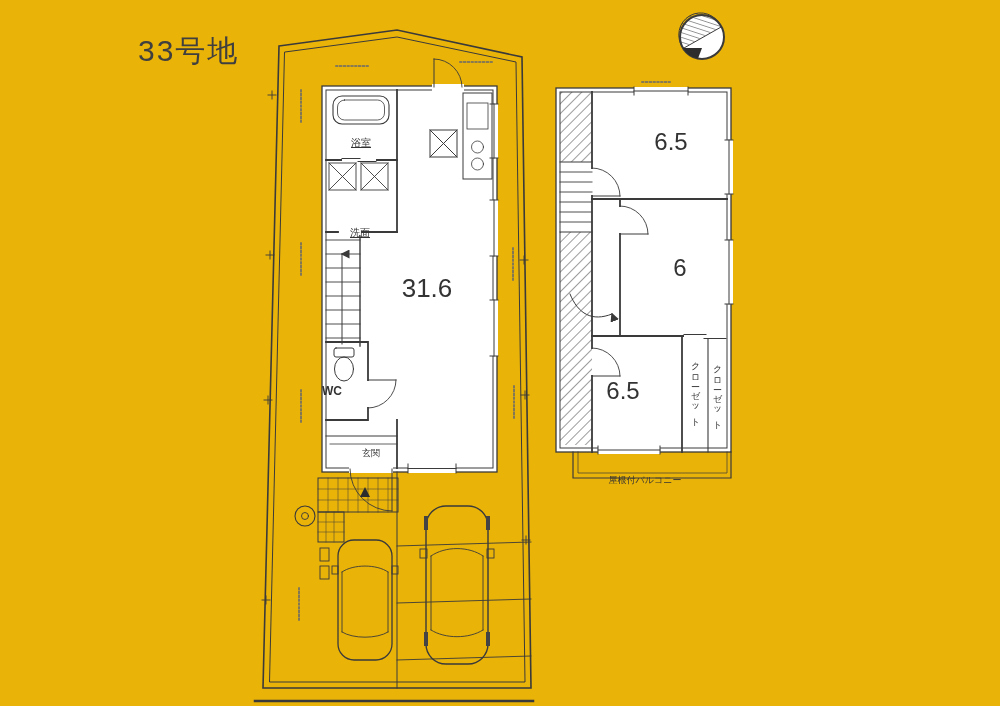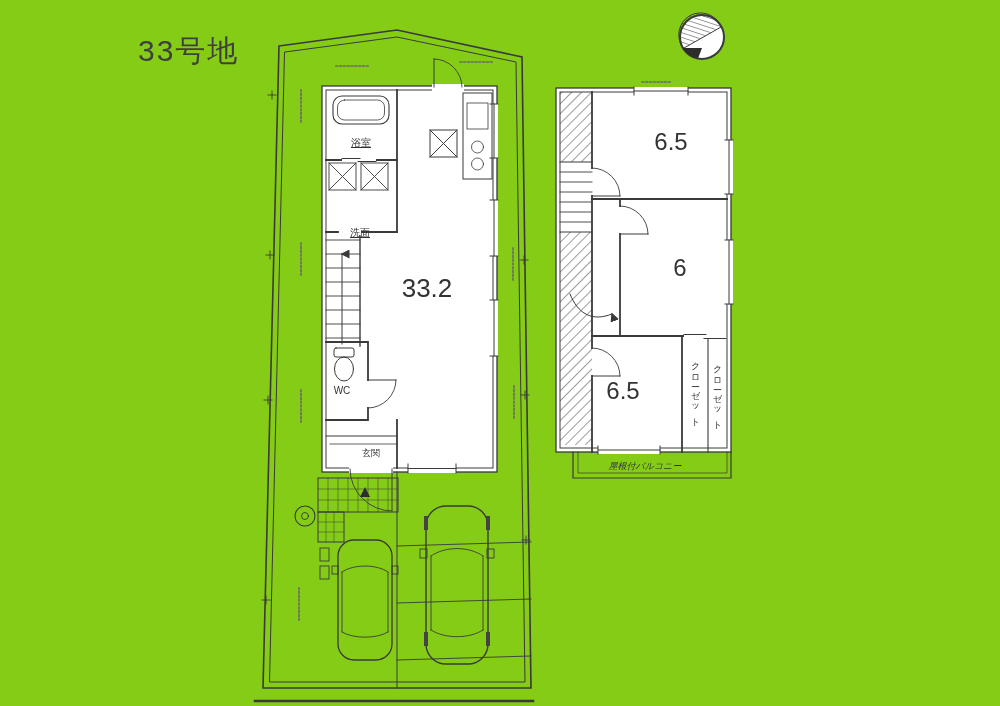--- a/index.html
+++ b/index.html
@@ -1,16 +1,16 @@
 <!DOCTYPE html>
 <html><head>
 <meta charset="utf-8">
 <style>
   html,body{margin:0;padding:0;background:#ffffff;}
-  #stage{position:relative;width:1000px;height:706px;background:#84cc16;overflow:hidden;
+  #stage{position:relative;width:1000px;height:706px;background:#eab308;overflow:hidden;
          font-family:"Liberation Sans", sans-serif;}
   #stage svg{position:absolute;left:0;top:0;}
   .lbl{position:absolute;transform:translate(-50%,-50%);color:#333333;white-space:nowrap;
        font-family:"Liberation Sans", sans-serif;line-height:1;}
   .title{transform:none;color:#3f3f3f;letter-spacing:2px;}
   .num-lg{font-size:26px;}
   .num-md{font-size:24px;}
   .sm{font-size:10px;text-decoration:underline;}
   .xs{font-size:9px;}
   .vert{writing-mode:vertical-rl;text-orientation:upright;letter-spacing:3px;}
@@ -254,24 +254,24 @@
       </g>
     </g>
 
   </g>
 </svg>
 
 <div class="lbl title" style="left:138px;top:36px;font-size:30px;">33号地</div>
 
 <div class="lbl sm" style="left:361px;top:143px;">浴室</div>
 <div class="lbl sm" style="left:360px;top:209px;margin-top:24px;">洗面</div>
-<div class="lbl num-lg" style="left:427px;top:288px;">33.2</div>
-<div class="lbl" style="left:342px;top:391px;font-size:10px;">WC</div>
+<div class="lbl num-lg" style="left:427px;top:288px;">31.6</div>
+<div class="lbl" style="left:332px;top:391px;font-size:12px;font-weight:bold;">WC</div>
 <div class="lbl xs" style="left:371px;top:453px;">玄関</div>
 
 <div class="lbl num-md" style="left:671px;top:142px;">6.5</div>
 <div class="lbl num-md" style="left:680px;top:268px;">6</div>
 <div class="lbl num-md" style="left:623px;top:391px;">6.5</div>
 <div class="lbl xs vert" style="left:695px;top:390px;">クローゼット</div>
 <div class="lbl xs vert" style="left:717px;top:393px;">クローゼット</div>
-<div class="lbl xs" style="left:645px;top:466px;font-style:italic;">屋根付バルコニー</div>
+<div class="lbl xs" style="left:645px;top:480px;">屋根付バルコニー</div>
 
 </div>
 
 </body></html>

